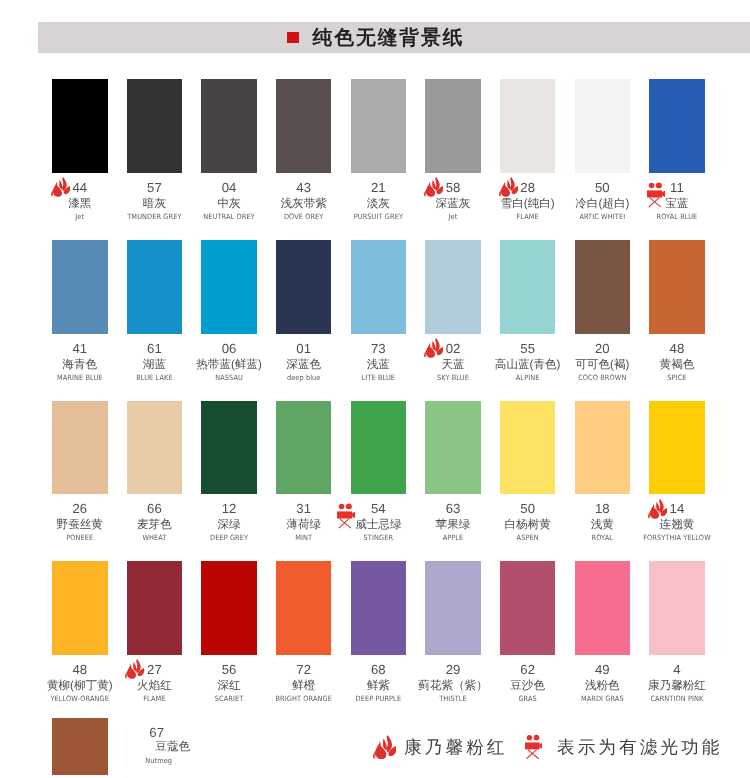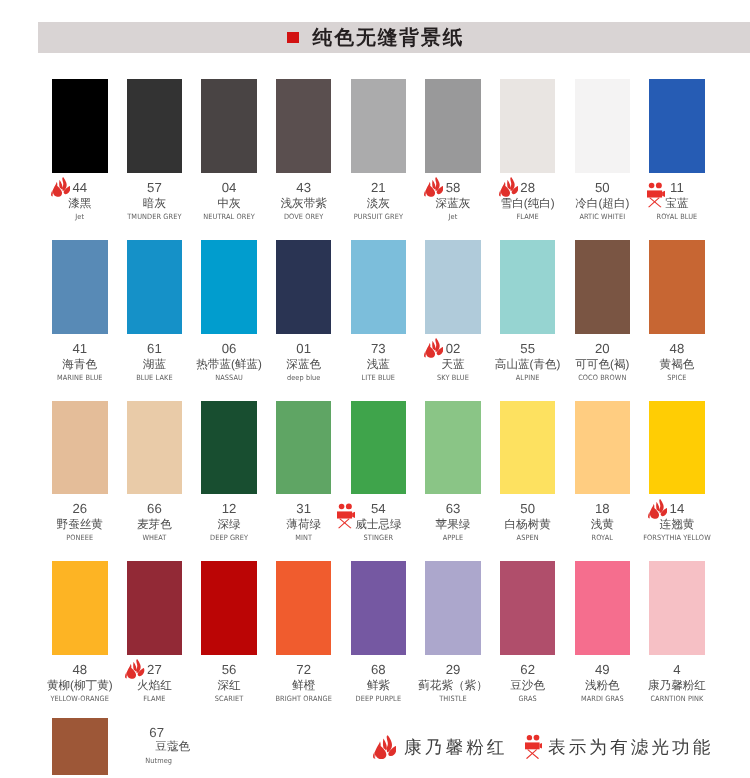--- a/index.html
+++ b/index.html
@@ -27,21 +27,21 @@
   transform:translateY(-51.5%);width:19.3px;height:22.7px;line-height:0;}
 .cicon{position:absolute;right:100%;margin-right:0.1px;top:50%;
   transform:translateY(-85%);width:18.0px;height:26.2px;line-height:0;}
 .cn .t{display:inline-block;position:relative;}
 .legend{position:absolute;left:372.9px;top:735px;display:flex;align-items:flex-start;}
 .leg{display:flex;align-items:flex-start;}
 .leg2{margin-left:17.0px;}
 .lgf{width:23.4px;height:24px;line-height:0;margin-top:0px;}
 .lgc{width:17.4px;height:25.4px;line-height:0;margin-top:-0.7px;}
 .lt{white-space:nowrap;font-size:17.6px;color:#3f3f3f;margin-left:7.8px;line-height:20px;letter-spacing:3.1px;margin-top:1.5px;}
-.leg2 .lt{margin-left:6px;}
+.leg2 .lt{margin-left:15px;}
 </style>
 </head>
 <body>
 
 <div class="page">
   <div class="titlebar">
     <div class="titlerow">
       <span class="bullet"></span>
       <span class="title">纯色无缝背景纸</span>
     </div>

